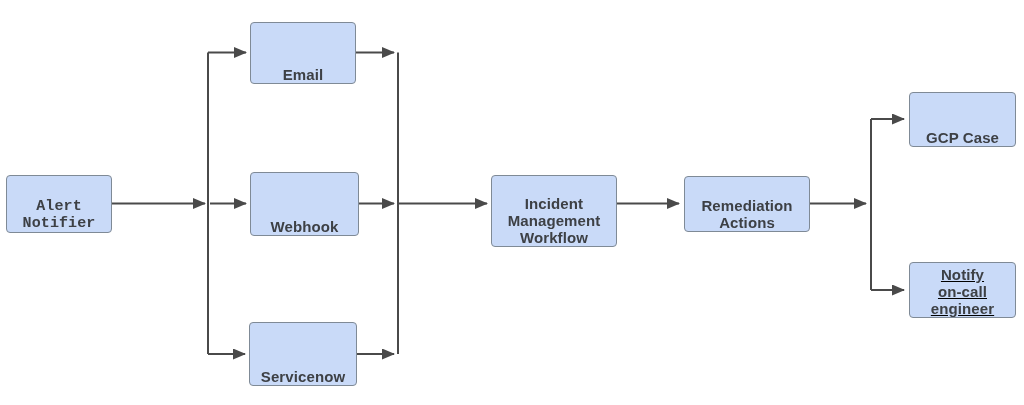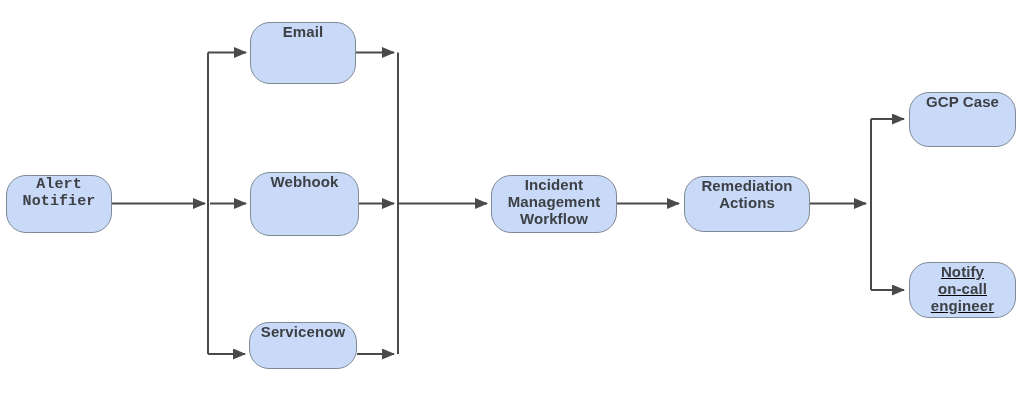--- a/index.html
+++ b/index.html
@@ -29,23 +29,23 @@
   }
   #arrowhead path {
     fill: var(--connector, #4a4a4a);
     stroke: none;
   }
   .node {
     position: absolute;
     box-sizing: border-box;
     background: var(--node-fill, #c9daf8);
     border: 1.5px solid var(--node-border, #7f8a96);
-    border-radius: 20px;
+    border-radius: 4px;
     display: flex;
-    align-items: flex-start;
+    align-items: flex-end;
     justify-content: center;
     text-align: center;
   }
   .node-label {
     font-size: 15px;
     font-weight: bold;
     line-height: 17px;
     color: var(--text, #3d4045);
     white-space: pre-line;
     letter-spacing: 0.1px;
@@ -91,25 +91,25 @@
   </div>
 
   <div class="node" style="left:250px; top:22px; width:106px; height:62px;">
     <span class="node-label">Email</span>
   </div>
 
   <div class="node" style="left:250px; top:172px; width:109px; height:64px;">
     <span class="node-label">Webhook</span>
   </div>
 
-  <div class="node" style="left:249px; top:322px; width:108px; height:47px;">
+  <div class="node" style="left:249px; top:322px; width:108px; height:64px;">
     <span class="node-label">Servicenow</span>
   </div>
 
-  <div class="node" style="left:491px; top:175px; width:126px; height:58px;">
+  <div class="node" style="left:491px; top:175px; width:126px; height:72px;">
     <span class="node-label">Incident
 Management
 Workflow</span>
   </div>
 
   <div class="node" style="left:684px; top:176px; width:126px; height:56px;">
     <span class="node-label">Remediation
 Actions</span>
   </div>
 

